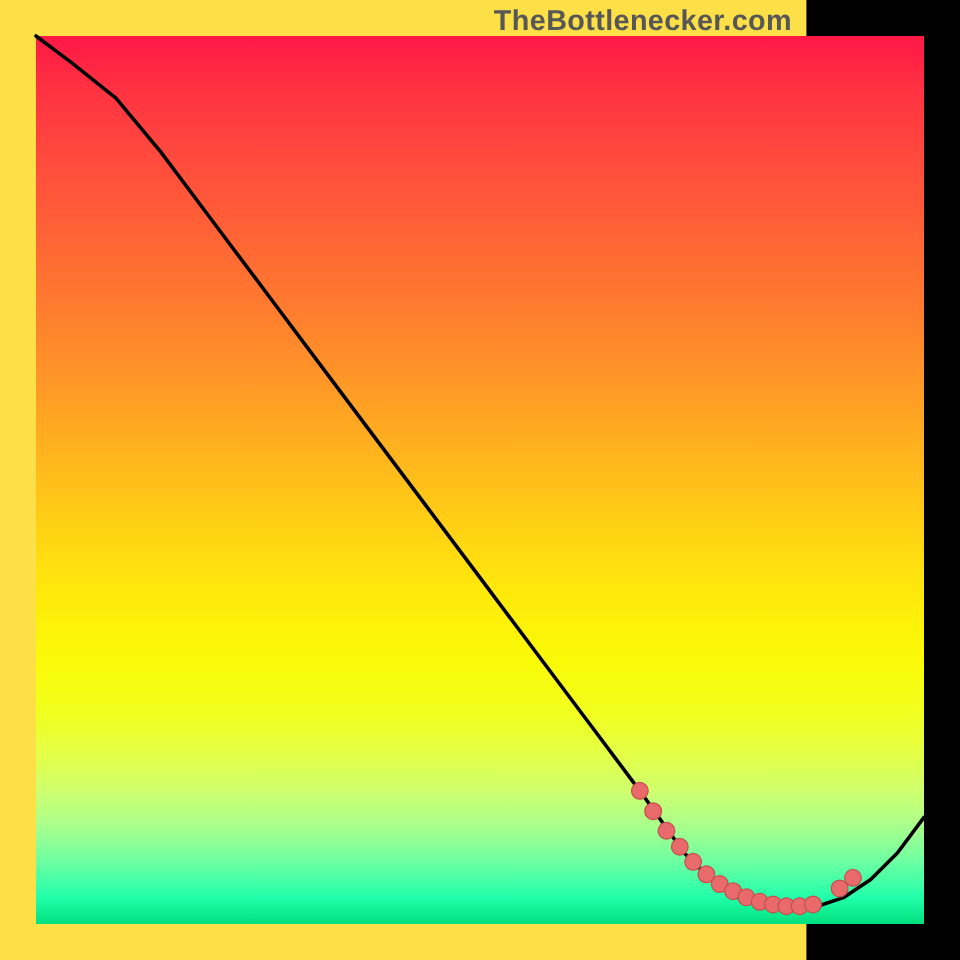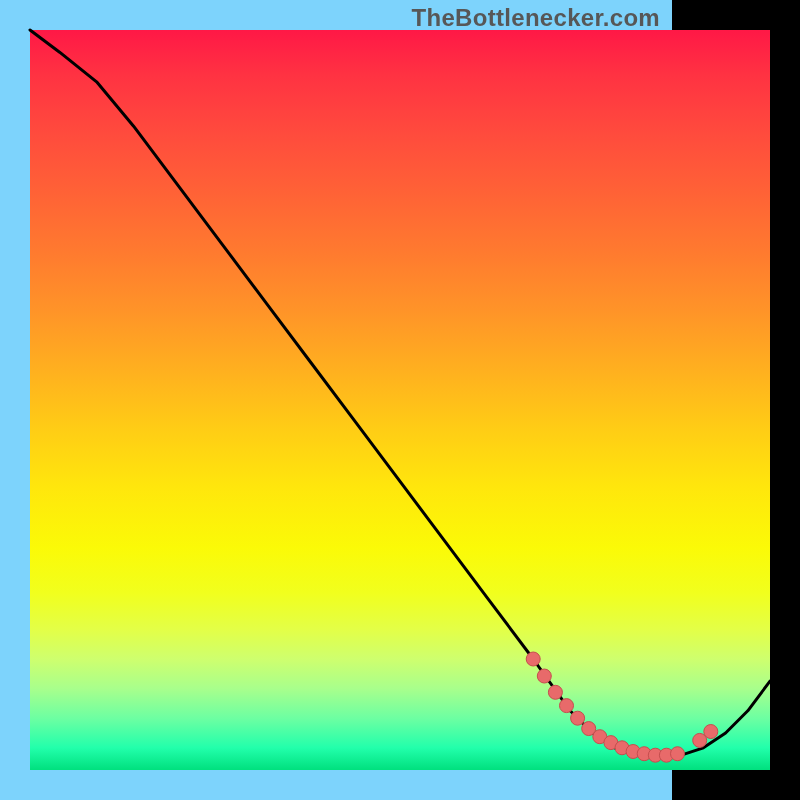--- a/index.html
+++ b/index.html
@@ -8,21 +8,21 @@
     width: 800px;
     height: 800px;
     background: #000;
     font-family: Arial, Helvetica, sans-serif;
     overflow: hidden;
   }
   .frame {
     position: relative;
     width: 672px;
     height: 800px;
-    background: #7dd3fc;
+    background: #fde047;
   }
   .watermark {
     position: absolute;
     top: 4px;
     right: 12px;
     font-size: 24px;
     font-weight: 600;
     color: #575757;
     letter-spacing: 0.3px;
   }

